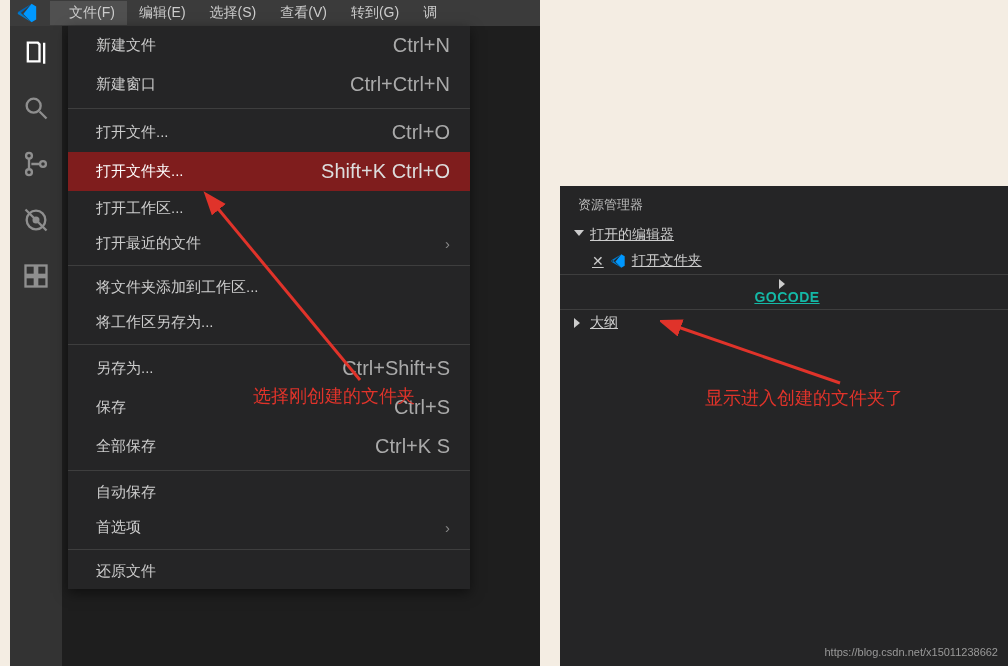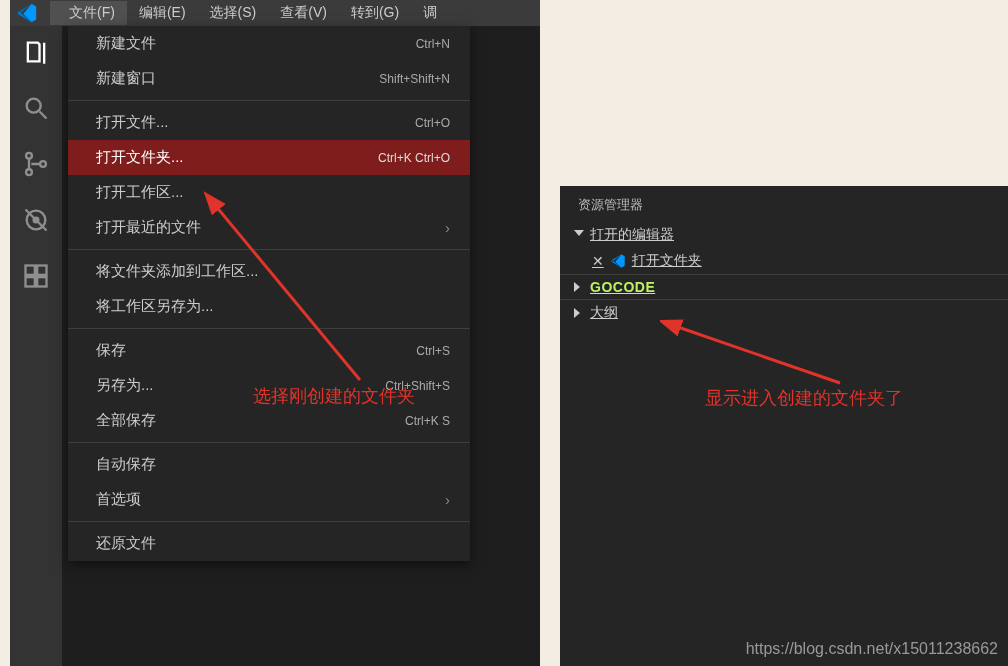--- a/index.html
+++ b/index.html
@@ -13,40 +13,40 @@
 .menuitem { padding: 3px 12px; cursor: pointer; }
 .menuitem.active { background: #505050; padding-left: 19px; }
 
 .activity-bar { position: absolute; left: 0; top: 26px; width: 52px; height: 640px; background: #333333; display: flex; flex-direction: column; align-items: center; padding-top: 12px; gap: 28px; }
 .activity-icon { width: 28px; height: 28px; opacity: 0.6; cursor: pointer; }
 .activity-icon.active { opacity: 1; }
 
 .dropdown { position: absolute; left: 58px; top: 26px; width: 402px; background: #252526; box-shadow: 0 4px 12px rgba(0,0,0,0.5); }
 .dd-item { display: flex; justify-content: space-between; align-items: center; padding: 8px 20px 8px 28px; color: #ccc; font-size: 15px; cursor: pointer; }
 .dd-item.highlighted { background: #7f1d1d; color: #fff; }
-.dd-shortcut { color: #aaa; font-size: 12px; }
+.dd-shortcut { color: #aaa; font-size: 20px; }
 .dd-item.highlighted .dd-shortcut { color: #ddd; }
 .dd-sep { height: 1px; background: #3e3e3e; margin: 4px 0; }
 .dd-chevron { color: #888; }
 
 .explorer-title { color: #bbb; font-size: 13px; padding: 10px 18px 8px; }
 .tree { font-size: 14px; color: #ccc; }
 .tree-row { display: flex; align-items: center; padding: 4px 8px 4px 14px; cursor: pointer; text-decoration: underline; }
 .tri { width: 10px; height: 10px; margin-right: 6px; }
 .tri-down { border-left: 5px solid transparent; border-right: 5px solid transparent; border-top: 6px solid #ccc; }
 .tri-right { border-top: 5px solid transparent; border-bottom: 5px solid transparent; border-left: 6px solid #ccc; }
 .close-x { color: #ccc; margin: 0 6px 0 18px; font-size: 14px; }
 .file-icon { width: 16px; height: 16px; margin-right: 6px; }
-.tree-row.gocode { color: #bef264; font-weight: bold; letter-spacing: 0.5px; }
+.tree-row.gocode { color: #14b8a6; font-weight: bold; letter-spacing: 0.5px; flex-direction: column; }
 .hr-line { height: 1px; background: #3e3e3e; }
 
 .annotation { position: absolute; color: #e0332a; font-size: 18px; font-weight: 500; }
 .arrow-svg { position: absolute; pointer-events: none; }
 
-.watermark { position: absolute; right: 10px; bottom: 8px; color: #999; font-size: 16px; }
+.watermark { position: absolute; right: 10px; bottom: 8px; color: #999; font-size: 11px; }
 </style>
 </head>
 <body>
 
 <div class="panel-left">
   <div class="menubar">
     <svg class="vscode-logo" viewBox="0 0 24 24">
         <path fill="#0098ff" d="M17 2l5 3v14l-5 3-9-9 9-11z"></path>
         <path fill="#0066b8" d="M17 2L4 13l-2-1v-1l15-9z"></path>
         <path fill="#007acc" d="M17 22L4 11l-2 1v1l15 9z"></path>
@@ -86,53 +86,53 @@
       </svg>
   </div>
 
   <div class="dropdown" id="dropdown">
       <div class="dd-item">
         <span>新建文件</span>
         <span class="dd-shortcut">Ctrl+N</span>
       </div>
       <div class="dd-item">
         <span>新建窗口</span>
-        <span class="dd-shortcut">Shift+Shift+N</span>
+        <span class="dd-shortcut">Ctrl+Ctrl+N</span>
       </div>
       <div class="dd-sep"></div>
       <div class="dd-item">
         <span>打开文件...</span>
         <span class="dd-shortcut">Ctrl+O</span>
       </div>
       <div class="dd-item highlighted">
         <span>打开文件夹...</span>
-        <span class="dd-shortcut">Ctrl+K Ctrl+O</span>
+        <span class="dd-shortcut">Shift+K Ctrl+O</span>
       </div>
       <div class="dd-item">
         <span>打开工作区...</span>
       </div>
       <div class="dd-item">
         <span>打开最近的文件</span>
         <span class="dd-chevron">›</span>
       </div>
       <div class="dd-sep"></div>
       <div class="dd-item">
         <span>将文件夹添加到工作区...</span>
       </div>
       <div class="dd-item">
         <span>将工作区另存为...</span>
       </div>
       <div class="dd-sep"></div>
       <div class="dd-item">
+        <span>另存为...</span>
+        <span class="dd-shortcut">Ctrl+Shift+S</span>
+      </div>
+      <div class="dd-item">
         <span>保存</span>
         <span class="dd-shortcut">Ctrl+S</span>
-      </div>
-      <div class="dd-item">
-        <span>另存为...</span>
-        <span class="dd-shortcut">Ctrl+Shift+S</span>
       </div>
       <div class="dd-item">
         <span>全部保存</span>
         <span class="dd-shortcut">Ctrl+K S</span>
       </div>
       <div class="dd-sep"></div>
       <div class="dd-item">
         <span>自动保存</span>
       </div>
       <div class="dd-item">

